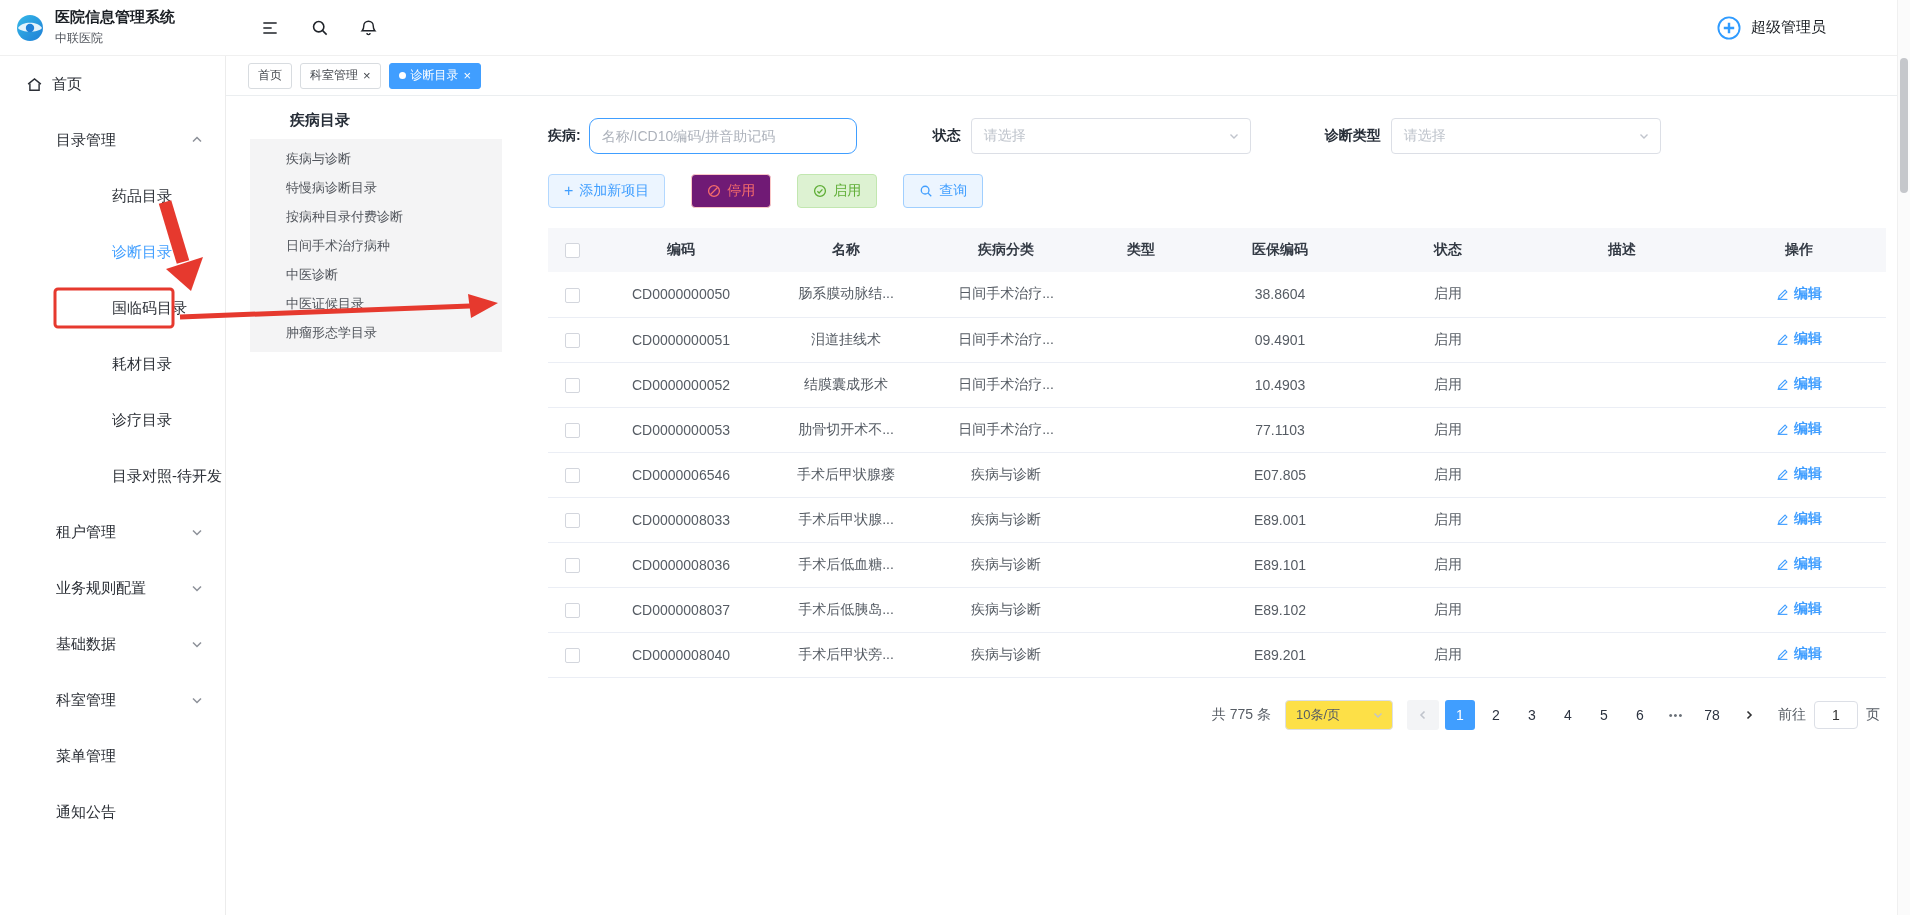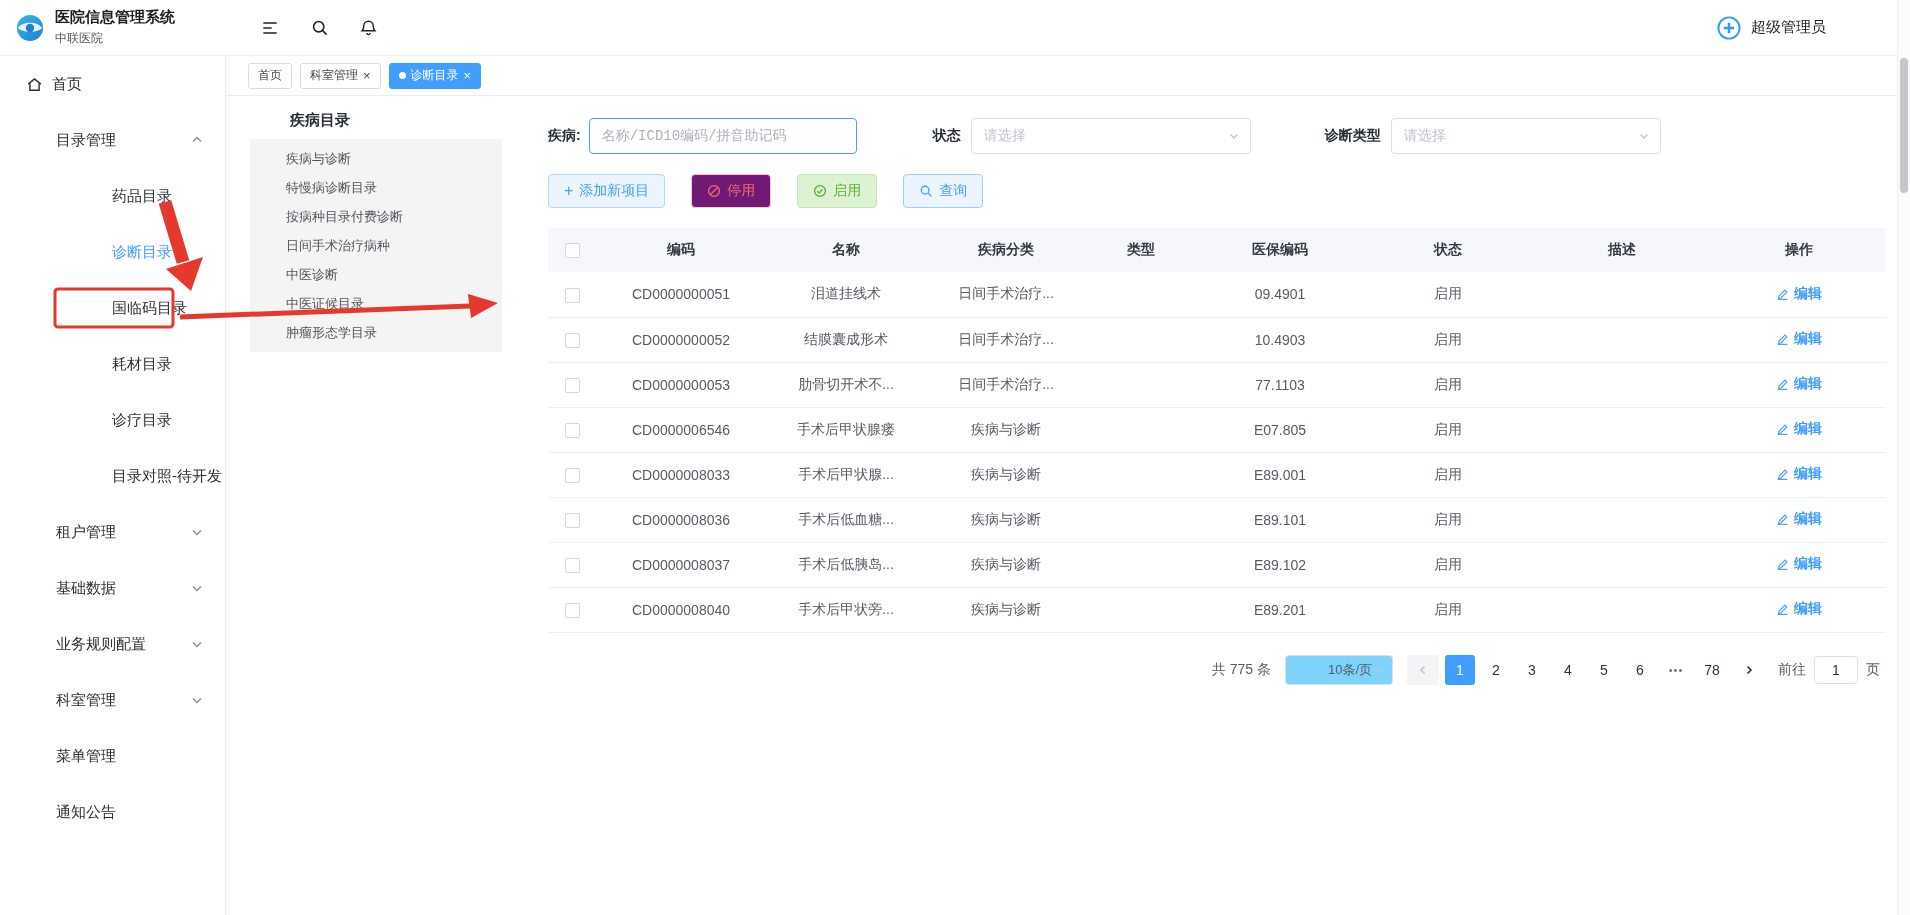--- a/index.html
+++ b/index.html
@@ -47,23 +47,23 @@
   .catalog { width:252px; flex:none; }
   .catalog-title { font-size:15px; font-weight:bold; color:#272e38; padding:7px 0 9px 40px; }
   .catalog-list { background:#f4f4f5; padding:5px 0; }
   .cat-item { height:29px; line-height:29px; padding-left:36px; font-size:13px;
     color:#50545b; cursor:pointer; }
 
   
   .right-panel { flex:1; margin-left:46px; min-width:0; }
   .filters { display:flex; align-items:center; margin-top:14px; }
   .f-label { font-size:14px; font-weight:bold; color:#272e38; white-space:nowrap; }
-  .f-input { width:268px; height:36px; border:1px solid #409eff; border-radius:4px;
+  .f-input { width:268px; height:36px; border:1px solid #409eff; border-radius:9px;
     margin-left:8px; padding:0 12px; font-size:14px; color:#333; outline:none;
-    font-family:Liberation Mono, monospace; }
+    font-family:Liberation Sans, sans-serif; }
   .f-input::placeholder { color:#adb2bb; }
   .f-select { height:36px; border:1px solid #dcdfe6; border-radius:4px; background:#fff;
     display:flex; align-items:center; justify-content:space-between;
     padding:0 10px 0 12px; font-size:14px; color:#bfc4cc; cursor:pointer; }
   .sel-status { width:280px; margin-left:10px; }
   .sel-type { width:270px; margin-left:10px; }
   .ml76 { margin-left:76px; } .ml74 { margin-left:74px; }
 
   .toolbar { margin-top:20px; display:flex; gap:26px; }
   .btn { height:34px; border-radius:4px; font-size:14px; display:inline-flex;
@@ -81,22 +81,22 @@
     border-bottom:1px solid #ebeef5; overflow:hidden; white-space:nowrap; }
   .checkbox { width:15px; height:15px; border:1px solid #d3d6dd; border-radius:2px;
     display:inline-block; background:#fff; vertical-align:middle; cursor:pointer; }
   .edit-link { color:#409eff; display:inline-flex; align-items:center; gap:5px;
     cursor:pointer; font-weight:bold; text-decoration:none; }
 
   .pagination { margin-top:22px; display:flex; align-items:center; justify-content:flex-end;
     font-size:14px; color:#565c64; padding-right:6px; }
   .pg-total { margin-right:14px; }
   .pg-size { width:108px; height:30px; border:1px solid #dcdfe6; border-radius:4px;
-    display:flex; align-items:center; justify-content:flex-end;
-    padding:0 8px 0 10px; font-size:13px; color:#565c64; cursor:pointer; background:#7dd3fc; }
+    display:flex; align-items:center; justify-content:space-between;
+    padding:0 8px 0 10px; font-size:13px; color:#565c64; cursor:pointer; background:#fde047; }
   .pg-btn { width:32px; height:30px; display:inline-flex; align-items:center;
     justify-content:center; border-radius:3px; margin:0 3px; cursor:pointer; }
   .pg-prev { background:#f3f4f6; margin-left:14px; }
   .pg-pages { display:inline-flex; align-items:center; }
   .page-btn { min-width:30px; height:30px; line-height:30px; text-align:center;
     border-radius:3px; margin:0 3px; color:#2c3340; font-size:14px; cursor:pointer;
     display:inline-block; }
   .page-btn.current { background:#409eff; color:#fff; }
   .page-btn.ellipsis { color:#6a7078; font-size:11px; letter-spacing:1px; }
   .pg-goto-label { margin-left:10px; white-space:nowrap; }
@@ -214,29 +214,29 @@
         </div>
         <div class="side-item lvl2">
           <span>租户管理</span>
           <span class="s-chevron">
             <svg viewBox="0 0 12 12" width="12" height="12">
               <path d="M2 4.5l4 4 4-4" fill="none" stroke="#8d9199" stroke-width="1.5"></path>
             </svg>
           </span>
         </div>
         <div class="side-item lvl2">
+          <span>业务规则配置</span>
+          <span class="s-chevron">
+            <svg viewBox="0 0 12 12" width="12" height="12">
+              <path d="M2 4.5l4 4 4-4" fill="none" stroke="#8d9199" stroke-width="1.5"></path>
+            </svg>
+          </span>
+        </div>
+        <div class="side-item lvl2">
           <span>基础数据</span>
-          <span class="s-chevron">
-            <svg viewBox="0 0 12 12" width="12" height="12">
-              <path d="M2 4.5l4 4 4-4" fill="none" stroke="#8d9199" stroke-width="1.5"></path>
-            </svg>
-          </span>
-        </div>
-        <div class="side-item lvl2">
-          <span>业务规则配置</span>
           <span class="s-chevron">
             <svg viewBox="0 0 12 12" width="12" height="12">
               <path d="M2 4.5l4 4 4-4" fill="none" stroke="#8d9199" stroke-width="1.5"></path>
             </svg>
           </span>
         </div>
         <div class="side-item lvl2">
           <span>科室管理</span>
           <span class="s-chevron">
             <svg viewBox="0 0 12 12" width="12" height="12">
@@ -364,20 +364,39 @@
               <th>类型</th>
               <th>医保编码</th>
               <th>状态</th>
               <th>描述</th>
               <th>操作</th>
             </tr>
           </thead>
           <tbody>
               <tr>
                 <td><span class="checkbox"></span></td>
+                <td>CD0000000050</td>
+                <td>肠系膜动脉结...</td>
+                <td>日间手术治疗...</td>
+                <td></td>
+                <td>38.8604</td>
+                <td>启用</td>
+                <td></td>
+                <td><a class="edit-link">
+                    <span style="display:flex;">
+                      <svg viewBox="0 0 16 16" width="13" height="13">
+                        <path d="M2 14h12" stroke="#409eff" stroke-width="1.4"></path>
+                        <path d="M11.2 2.6l2.2 2.2L6 12.2l-2.9.7.7-2.9 7.4-7.4z" fill="none" stroke="#409eff" stroke-width="1.3"></path>
+                      </svg>
+                    </span>
+                    <span>编辑</span>
+                  </a></td>
+              </tr>
+              <tr>
+                <td><span class="checkbox"></span></td>
                 <td>CD0000000051</td>
                 <td>泪道挂线术</td>
                 <td>日间手术治疗...</td>
                 <td></td>
                 <td>09.4901</td>
                 <td>启用</td>
                 <td></td>
                 <td><a class="edit-link">
                     <span style="display:flex;">
                       <svg viewBox="0 0 16 16" width="13" height="13">

